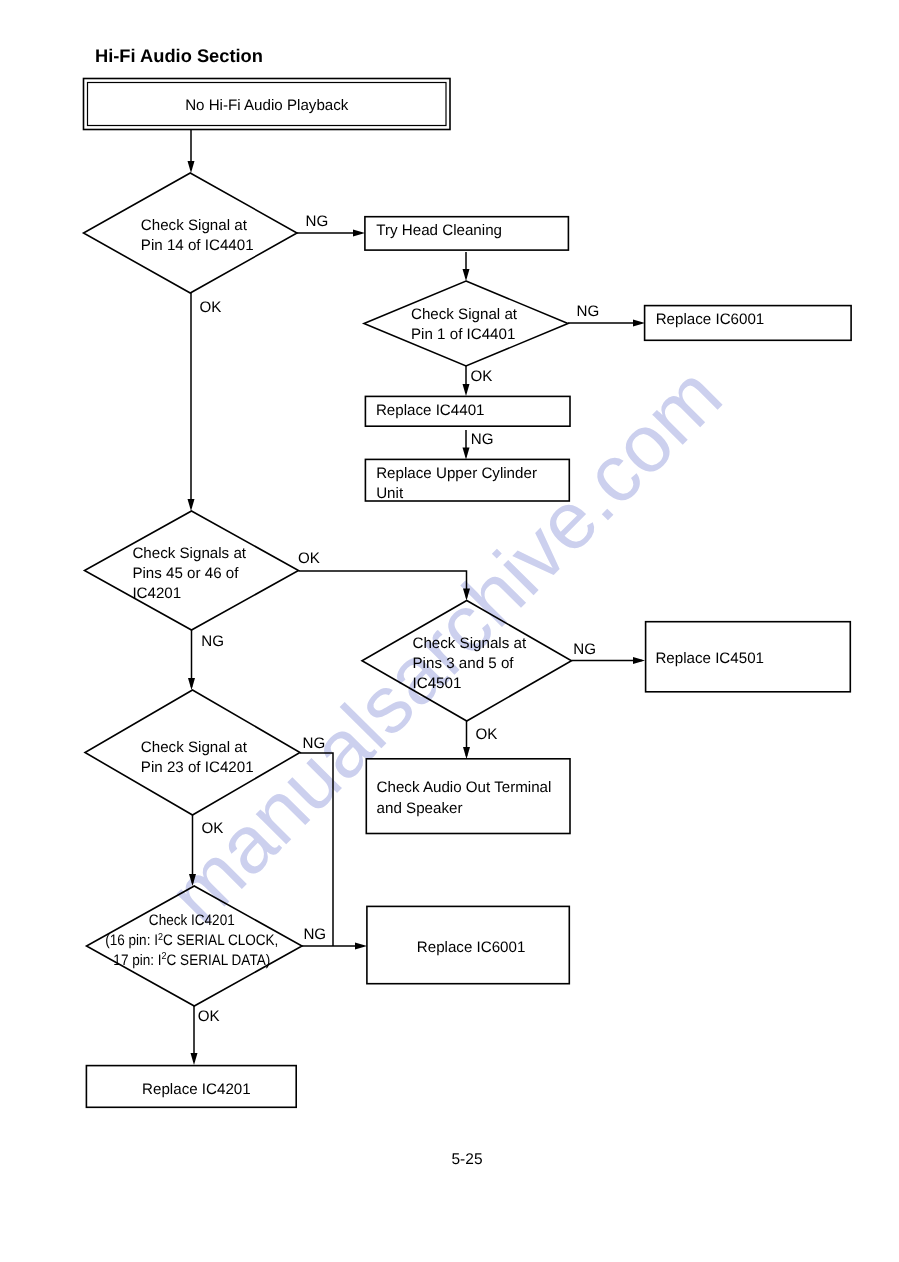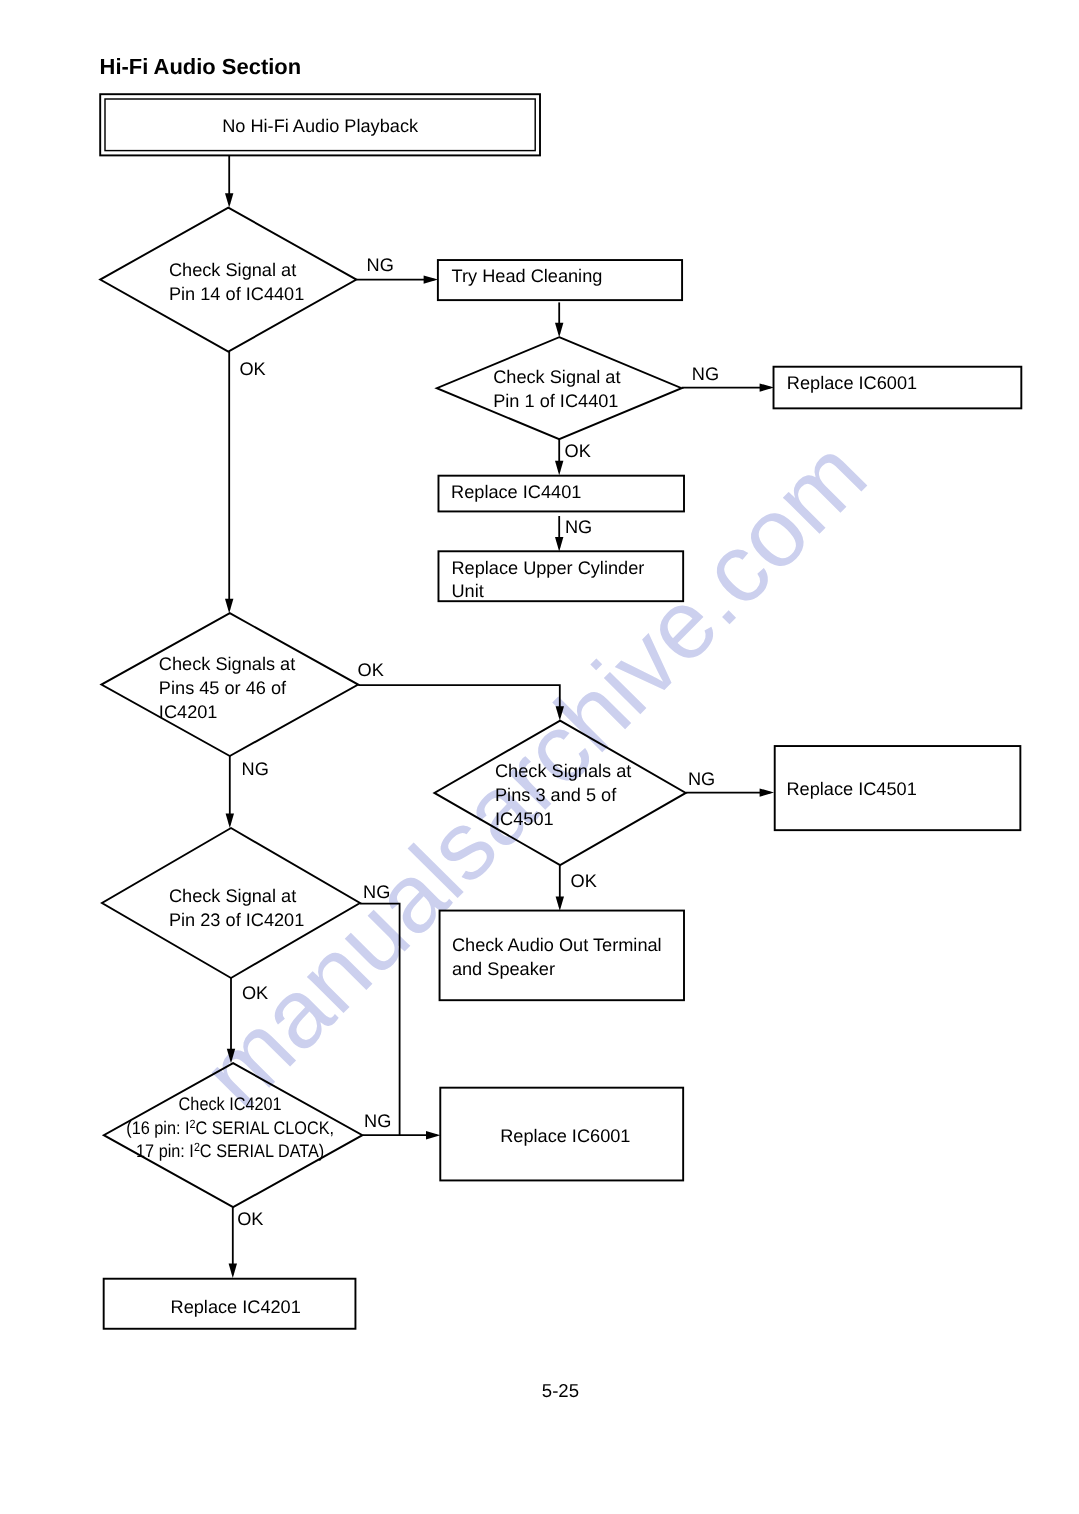--- a/index.html
+++ b/index.html
@@ -161,15 +161,15 @@
         <text x="201.3" y="646" font-size="15.15" fill="#000">NG</text>
         <text x="573.3" y="654" font-size="15.15" fill="#000">NG</text>
         <text x="475.5" y="739.2" font-size="15.15" fill="#000">OK</text>
         <text x="201.6" y="832.7" font-size="15.15" fill="#000">OK</text>
         <text x="302.6" y="748" font-size="15.15" fill="#000">NG</text>
         <text x="303.4" y="939.4" font-size="15.15" fill="#000">NG</text>
         <text x="197.7" y="1020.7" font-size="15.15" fill="#000">OK</text>
       </g>
   </svg>
 
-  <div class="ttl" style="left:83px;top:45px;">Hi-Fi Audio Section</div>
+  <div class="ttl" style="left:95px;top:45px;">Hi-Fi Audio Section</div>
   <div class="pgnum">5-25</div>
 </div>
 
 </body></html>

